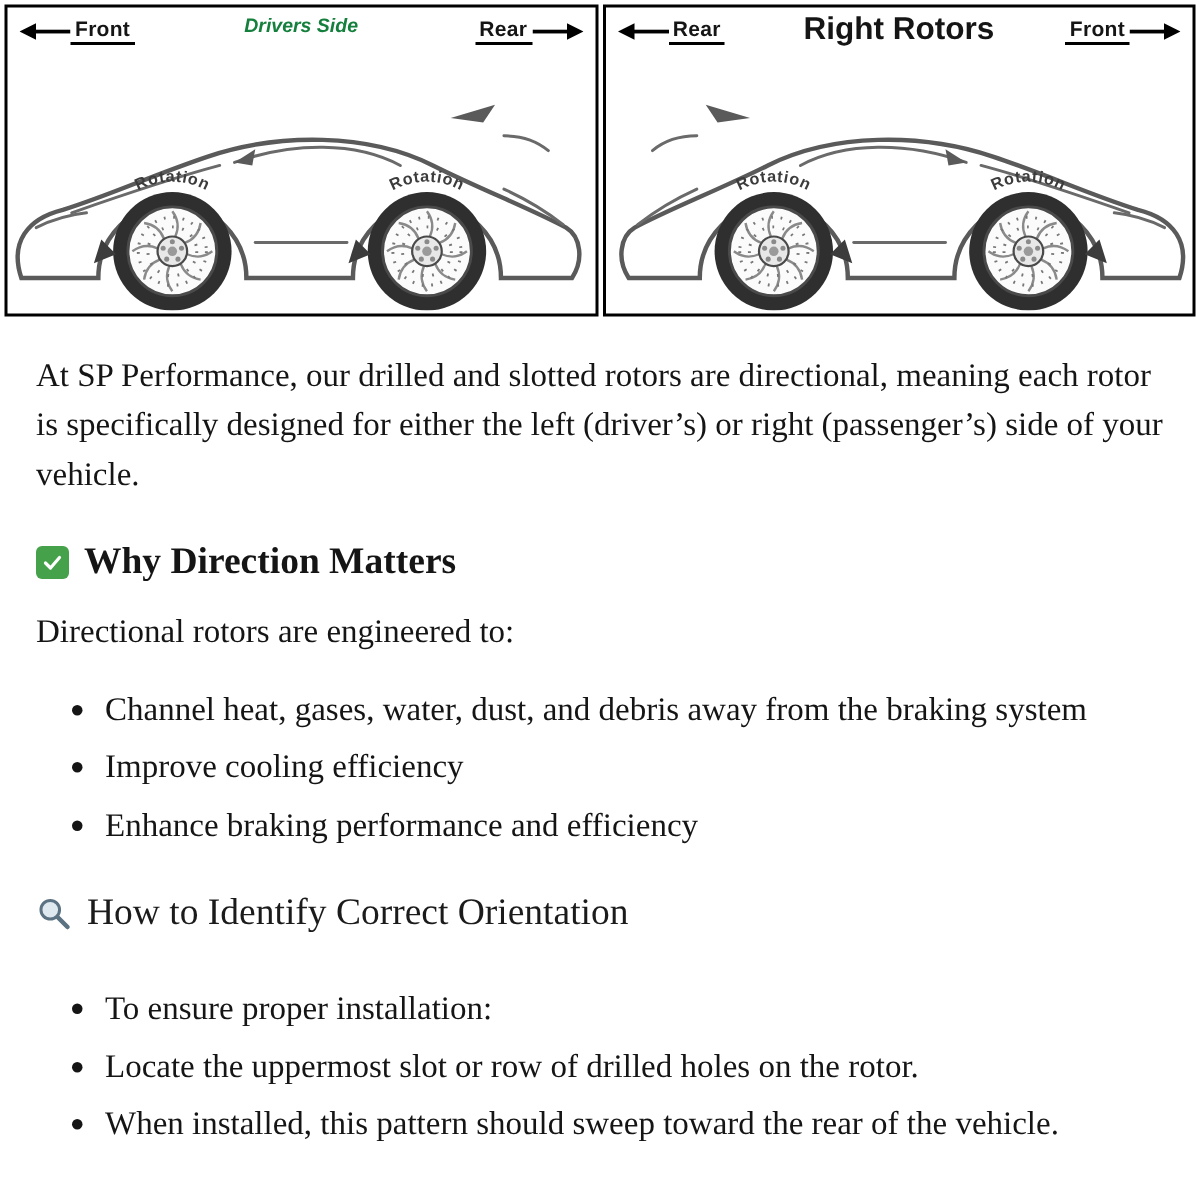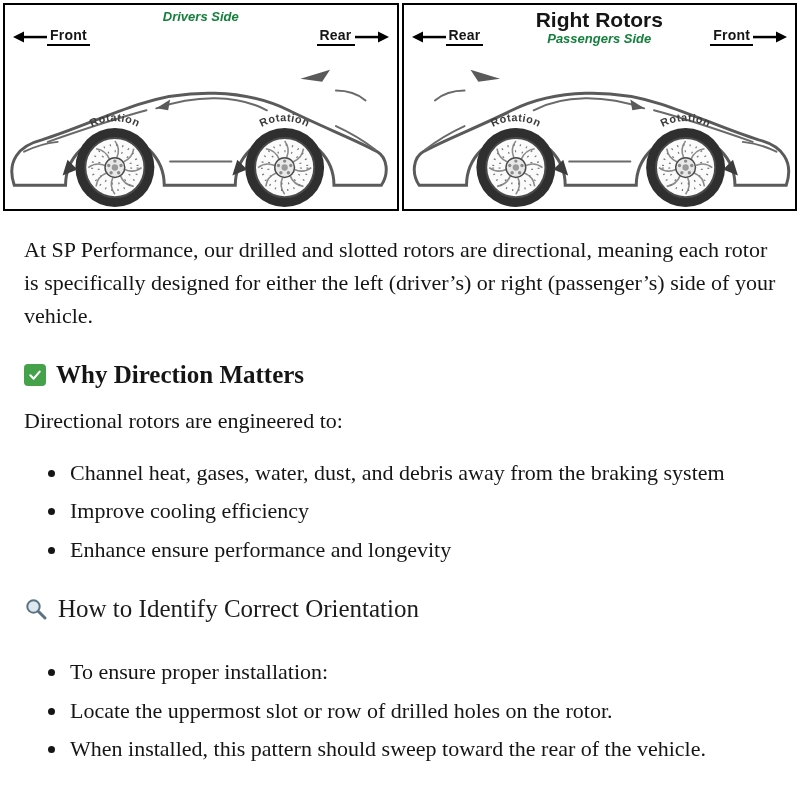--- a/index.html
+++ b/index.html
@@ -2,21 +2,21 @@
 <html><head>
 <meta charset="utf-8">
 <style>
   html,body{margin:0;padding:0;background:#fff;}
   body{width:800px;font-family:"Liberation Serif",serif;color:#151515;}
 
   
   .diagram{display:flex;gap:3px;padding:3px 3px 0 3px;box-sizing:border-box;}
   .panel{flex:1;border:2px solid #000;position:relative;height:208px;background:#fff;box-sizing:border-box;overflow:hidden;}
   .panel-header{display:flex;justify-content:space-between;align-items:flex-start;padding:6px 8px 0 8px;font-family:"Liberation Sans",sans-serif;position:relative;z-index:2;}
-  .dir{display:flex;align-items:center;font-weight:bold;font-size:14px;margin-top:16px;}
+  .dir{display:flex;align-items:center;font-weight:bold;font-size:14px;}
   .dir .lbl{border-bottom:2.5px solid #000;padding:0 3px 1px 3px;letter-spacing:.2px;}
   .dir svg{display:block;}
   .center-title{position:absolute;left:0;right:0;top:4px;text-align:center;font-family:"Liberation Sans",sans-serif;z-index:1;}
   .center-title .title{font-size:21px;font-weight:bold;line-height:1.05;}
   .center-title .subtitle{font-size:13px;font-weight:bold;font-style:italic;color:#15803d;}
   .car-svg{position:absolute;left:0;right:0;bottom:2px;width:100%;height:150px;z-index:0;}
   .rot{font-family:"Liberation Sans",sans-serif;font-size:11px;font-weight:bold;fill:#3c3c3c;letter-spacing:.5px;}
   .car-line{fill:none;stroke:#5a5a5a;stroke-width:3;stroke-linecap:round;}
   .car-thin{fill:none;stroke:#6a6a6a;stroke-width:2;stroke-linecap:round;}
   .car-fill{fill:#5a5a5a;stroke:none;}
@@ -122,21 +122,20 @@
         <span>
           <svg width="34" height="12" viewBox="0 0 34 12">
               <polygon points="0,6 11,0.5 11,11.5" fill="#000"></polygon>
               <rect x="10" y="4.8" width="24" height="2.5" fill="#000"></rect>
             </svg>
         </span>
         <span class="lbl">Rear</span>
       </div>
       <div class="center-title">
         <div class="title">Right Rotors</div>
-        <div class="subtitle">Passengers Side</div>
       </div>
       <div class="dir">
         <span class="lbl">Front</span>
         <span>
           <svg width="34" height="12" viewBox="0 0 34 12">
               <polygon points="34,6 23,0.5 23,11.5" fill="#000"></polygon>
               <rect x="0" y="4.8" width="24" height="2.5" fill="#000"></rect>
             </svg>
         </span>
       </div>
@@ -178,21 +177,21 @@
         </svg>
     </span>
     <span class="h-text h-bold">Why Direction Matters</span>
   </div>
 
   <p style="margin-top:10px;">Directional rotors are engineered to:</p>
 
   <ul>
     <li>Channel heat, gases, water, dust, and debris away from the braking system</li>
     <li>Improve cooling efficiency</li>
-    <li>Enhance ensure performance and longevity</li>
+    <li>Enhance braking performance and efficiency</li>
   </ul>
 
   <div class="h-row">
     <span class="mag-icon">
       <svg viewBox="0 0 24 24">
           <circle cx="9.5" cy="9.5" r="6.2" fill="#dde8ef" stroke="#5b7282" stroke-width="2"></circle>
           <line x1="14.5" y1="14.5" x2="21" y2="21" stroke="#5b7282" stroke-width="3" stroke-linecap="round"></line>
         </svg>
     </span>
     <span class="h-text h-reg">How to Identify Correct Orientation</span>

